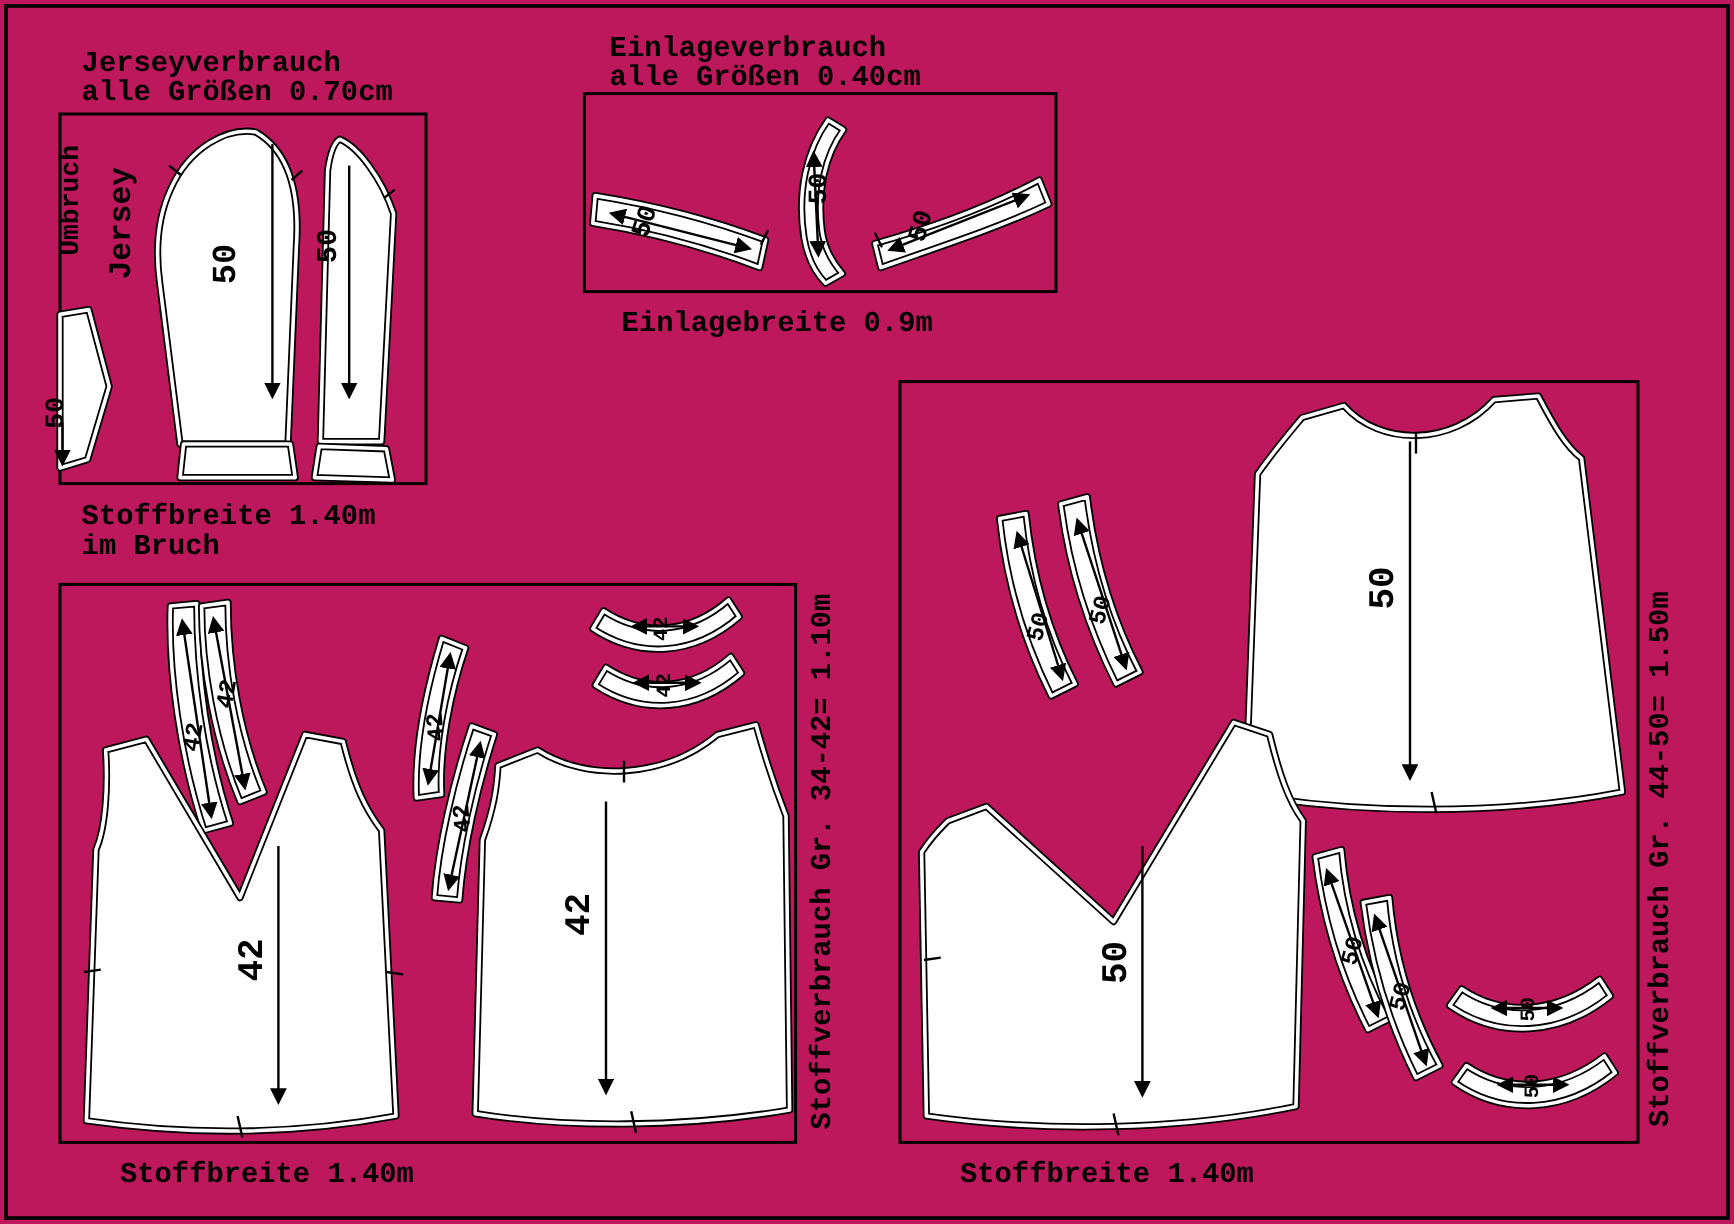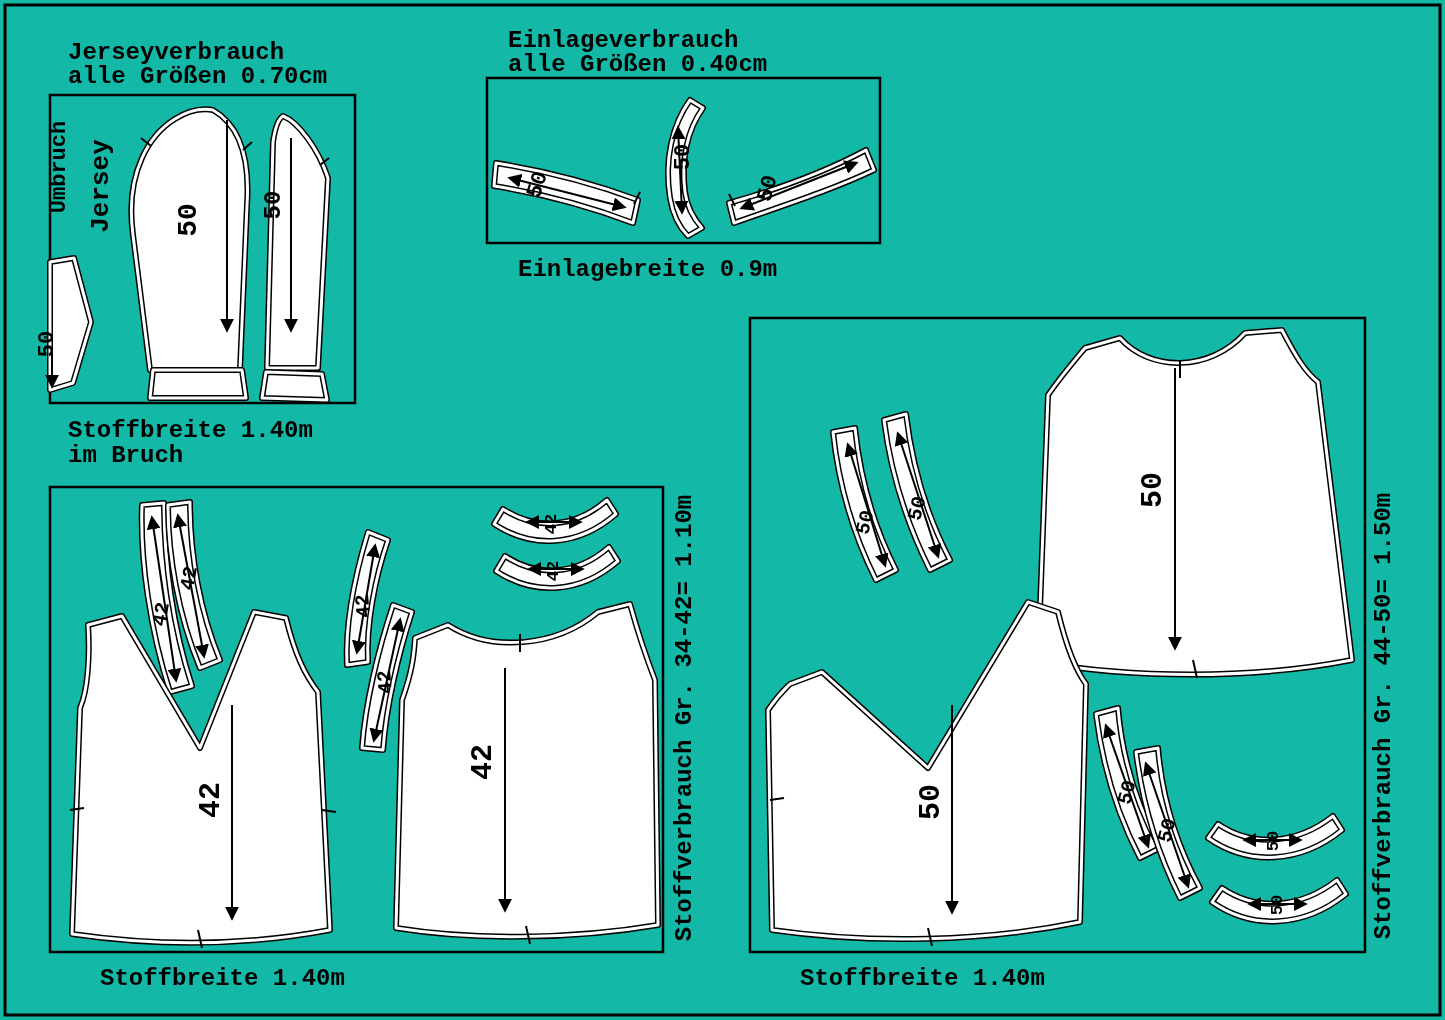--- a/index.html
+++ b/index.html
@@ -1,16 +1,16 @@
 <!DOCTYPE html>
 <html><head>
 <meta charset="utf-8">
 <style>
   html,body{margin:0;padding:0;background:#ffffff;}
-  .canvas{position:relative;width:1445px;height:1020px;background:#14b8a6;overflow:hidden;}
+  .canvas{position:relative;width:1445px;height:1020px;background:#be185d;overflow:hidden;}
   svg{display:block;}
   svg text{font-family:"Liberation Mono","DejaVu Sans Mono",monospace;font-weight:bold;fill:#000;}
   .frame{fill:none;stroke:#000;stroke-width:3px;}
   .box{fill:none;stroke:#000;stroke-width:2.5px;}
   
   .po{fill:#ffffff;stroke:#000;stroke-width:6px;stroke-linejoin:round;}
   .pi{fill:none;stroke:#ffffff;stroke-width:3px;stroke-linejoin:round;}
   .grain{stroke:#000;stroke-width:2px;fill:none;}
   .tick{stroke:#000;stroke-width:2px;}
   .t24{font-size:24px;}

